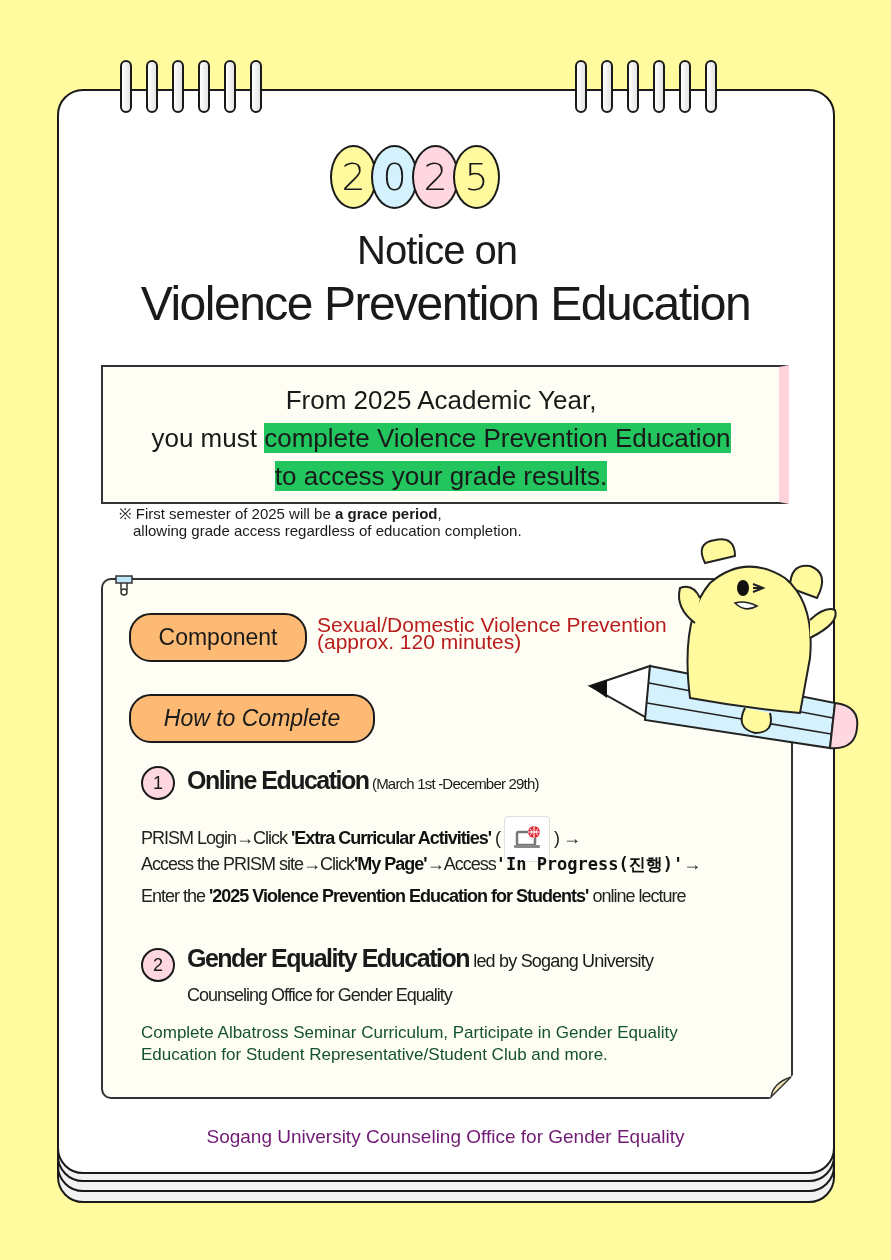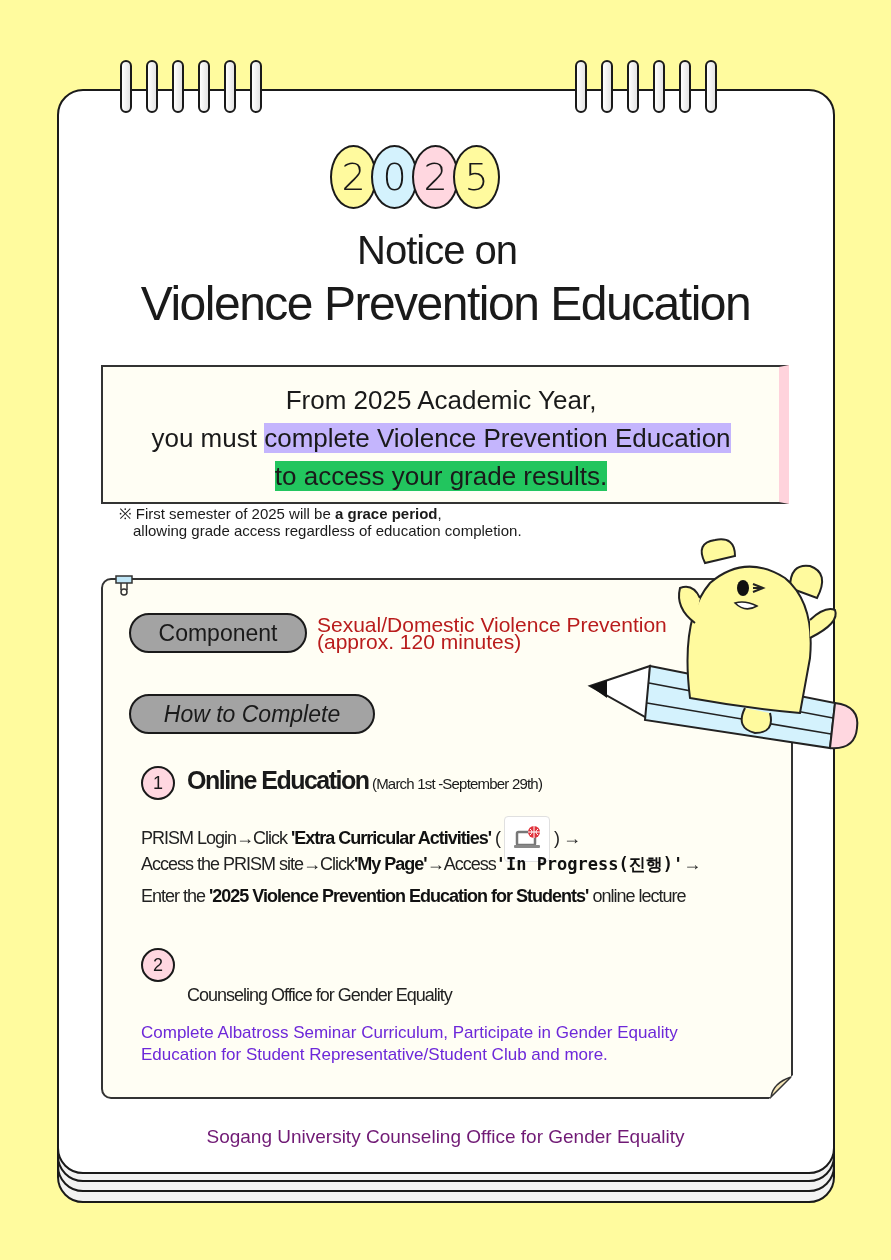--- a/index.html
+++ b/index.html
@@ -51,37 +51,37 @@
     position: absolute; left: 101px; top: 353px; width: 688px; height: 139px;
     background: #fffef4; border: 2px solid #333;
     border-right: 10px solid #ffd3dc;
     margin-top: 12px;
   }
   .notice .line {
     text-align: center; font-family: "Liberation Sans", sans-serif; font-size: 26px;
     line-height: 38px;
   }
   .notice .l1 { margin-top: 14px; }
-  .hl-blue { background: #c4b5fd; }
+  .hl-blue { background: #22c55e; }
   .hl-pink { background: #22c55e; }
   .notice .note {
     margin: 10px 0 0 16px; font-size: 15px; line-height: 17px;
     font-family: "Liberation Sans", sans-serif;
   }
   .notice .note .indent { padding-left: 14px; display: block; }
   .panel {
     position: absolute; left: 101px; top: 578px; width: 692px; height: 521px;
     background: #fffef4; border: 2px solid #333; border-radius: 10px 10px 0 10px;
   }
   .clip {
     position: absolute; left: 12px; top: -5px; width: 18px; height: 22px;
   }
   .pill {
-    position: absolute; height: 40px; border: 2px solid #1a1a1a; border-radius: 22px;
-    background: #a3a3a3; display: flex; align-items: center; justify-content: center;
+    position: absolute; height: 49px; border: 2px solid #1a1a1a; border-radius: 22px;
+    background: #fdba74; display: flex; align-items: center; justify-content: center;
     font-family: "Liberation Sans", sans-serif; font-size: 23px;
   }
   .pill.comp { left: 26px; top: 33px; width: 178px; }
   .pill.how { left: 26px; top: 114px; width: 246px; font-style: italic; }
   .comp-desc {
     position: absolute; left: 214px; top: 36px; font-size: 21px; line-height: 17px;
     font-family: "Liberation Sans", sans-serif; color: #b91c1c;
   }
   .step-num {
     position: absolute; width: 34px; height: 34px; border-radius: 50%;
@@ -99,21 +99,21 @@
     font-size: 18px; letter-spacing: -1px; color: #222; white-space: nowrap;
   }
   .step-line b { color: #111; }
   .mono { font-family: "DejaVu Sans Mono", monospace; letter-spacing: 0; font-weight: bold; font-size: 17px; }
   .ico-box {
     display: inline-block; width: 46px; height: 46px; border: 1px solid #e0e0e0;
     border-radius: 4px; background: #fff; vertical-align: middle; position: relative; margin: 0 4px;
   }
   .desc2 {
     position: absolute; left: 38px; top: 442px; font-size: 17px; line-height: 22px;
-    font-family: "Liberation Sans", sans-serif; color: #6d28d9;
+    font-family: "Liberation Sans", sans-serif; color: #14532d;
   }
   .fold {
     position: absolute; right: -2px; bottom: -2px; width: 24px; height: 24px;
   }
   .footer {
     position: absolute; top: 1126px; left: 0; width: 891px; text-align: center;
     font-family: "Liberation Sans", sans-serif; font-size: 19px; color: #701a75;
   }
   .mascot { position: absolute; left: 585px; top: 528px; width: 290px; height: 225px; }
 </style>
@@ -171,40 +171,41 @@
 
   <div class="pill comp">Component</div>
   <div class="comp-desc">
     <div>Sexual/Domestic Violence Prevention</div>
     <div>(approx. 120 minutes)</div>
   </div>
 
   <div class="pill how">How to Complete</div>
 
   <div class="step-num" style="left:38px; top:186px;">1</div>
-  <div class="step-title" style="left:84px; top:186px;"><span>Online Education</span><span class="step-sub"> (March 1st -September 29th)</span></div>
+  <div class="step-title" style="left:84px; top:186px;"><span>Online Education</span><span class="step-sub"> (March 1st -December 29th)</span></div>
 
   <div class="step-line" style="top:236px;">
     <span>PRISM  Login→Click </span><b>'Extra Curricular Activities'</b><span> (</span><span class="ico-box">
       <svg width="46" height="46" viewBox="0 0 46 46">
         <rect x="12" y="15" width="18" height="13" rx="1.5" fill="#fff" stroke="#777" stroke-width="2.5"></rect>
         <rect x="9" y="28" width="26" height="3" rx="1" fill="#888"></rect>
         <circle cx="29" cy="15" r="6" fill="#e0333c"></circle>
         <path d="M23 15 H35 M29 9 V21 M25 12 Q29 15 25 18 M33 12 Q29 15 33 18" stroke="#fff" stroke-width="1" fill="none"></path>
       </svg>
     </span><span>) →</span>
   </div>
   <div class="step-line" style="top:273px;">
     <span>Access the PRISM site→Click</span><b>'My Page'</b><span>→Access</span><b class="mono">'In Progress(진행)'</b><span>→</span>
   </div>
   <div class="step-line" style="top:306px;">
     <span>Enter the </span><b>'2025 Violence Prevention Education for Students'</b><span> online lecture</span>
   </div>
 
   <div class="step-num" style="left:38px; top:368px;">2</div>
+  <div class="step-title" style="left:84px; top:364px;"><span>Gender Equality Education</span><span class="step-sub" style="font-size:18px;"> led by Sogang University</span></div>
   <div class="step-line" style="left:84px; top:405px;text-align:center;">Counseling Office for Gender Equality</div>
 
   <div class="desc2">
     <div>Complete Albatross Seminar Curriculum, Participate in Gender Equality</div>
     <div>Education for Student Representative/Student Club and more.</div>
   </div>
 
   <svg class="fold" viewBox="0 0 24 24">
     <path d="M0 24 L24 0 L24 24 Z" fill="#ffffff"></path>
     <path d="M2 22 Q4 8 22 2 L2 22 Z" fill="#f7e7b8" stroke="#333" stroke-width="1.5"></path>

